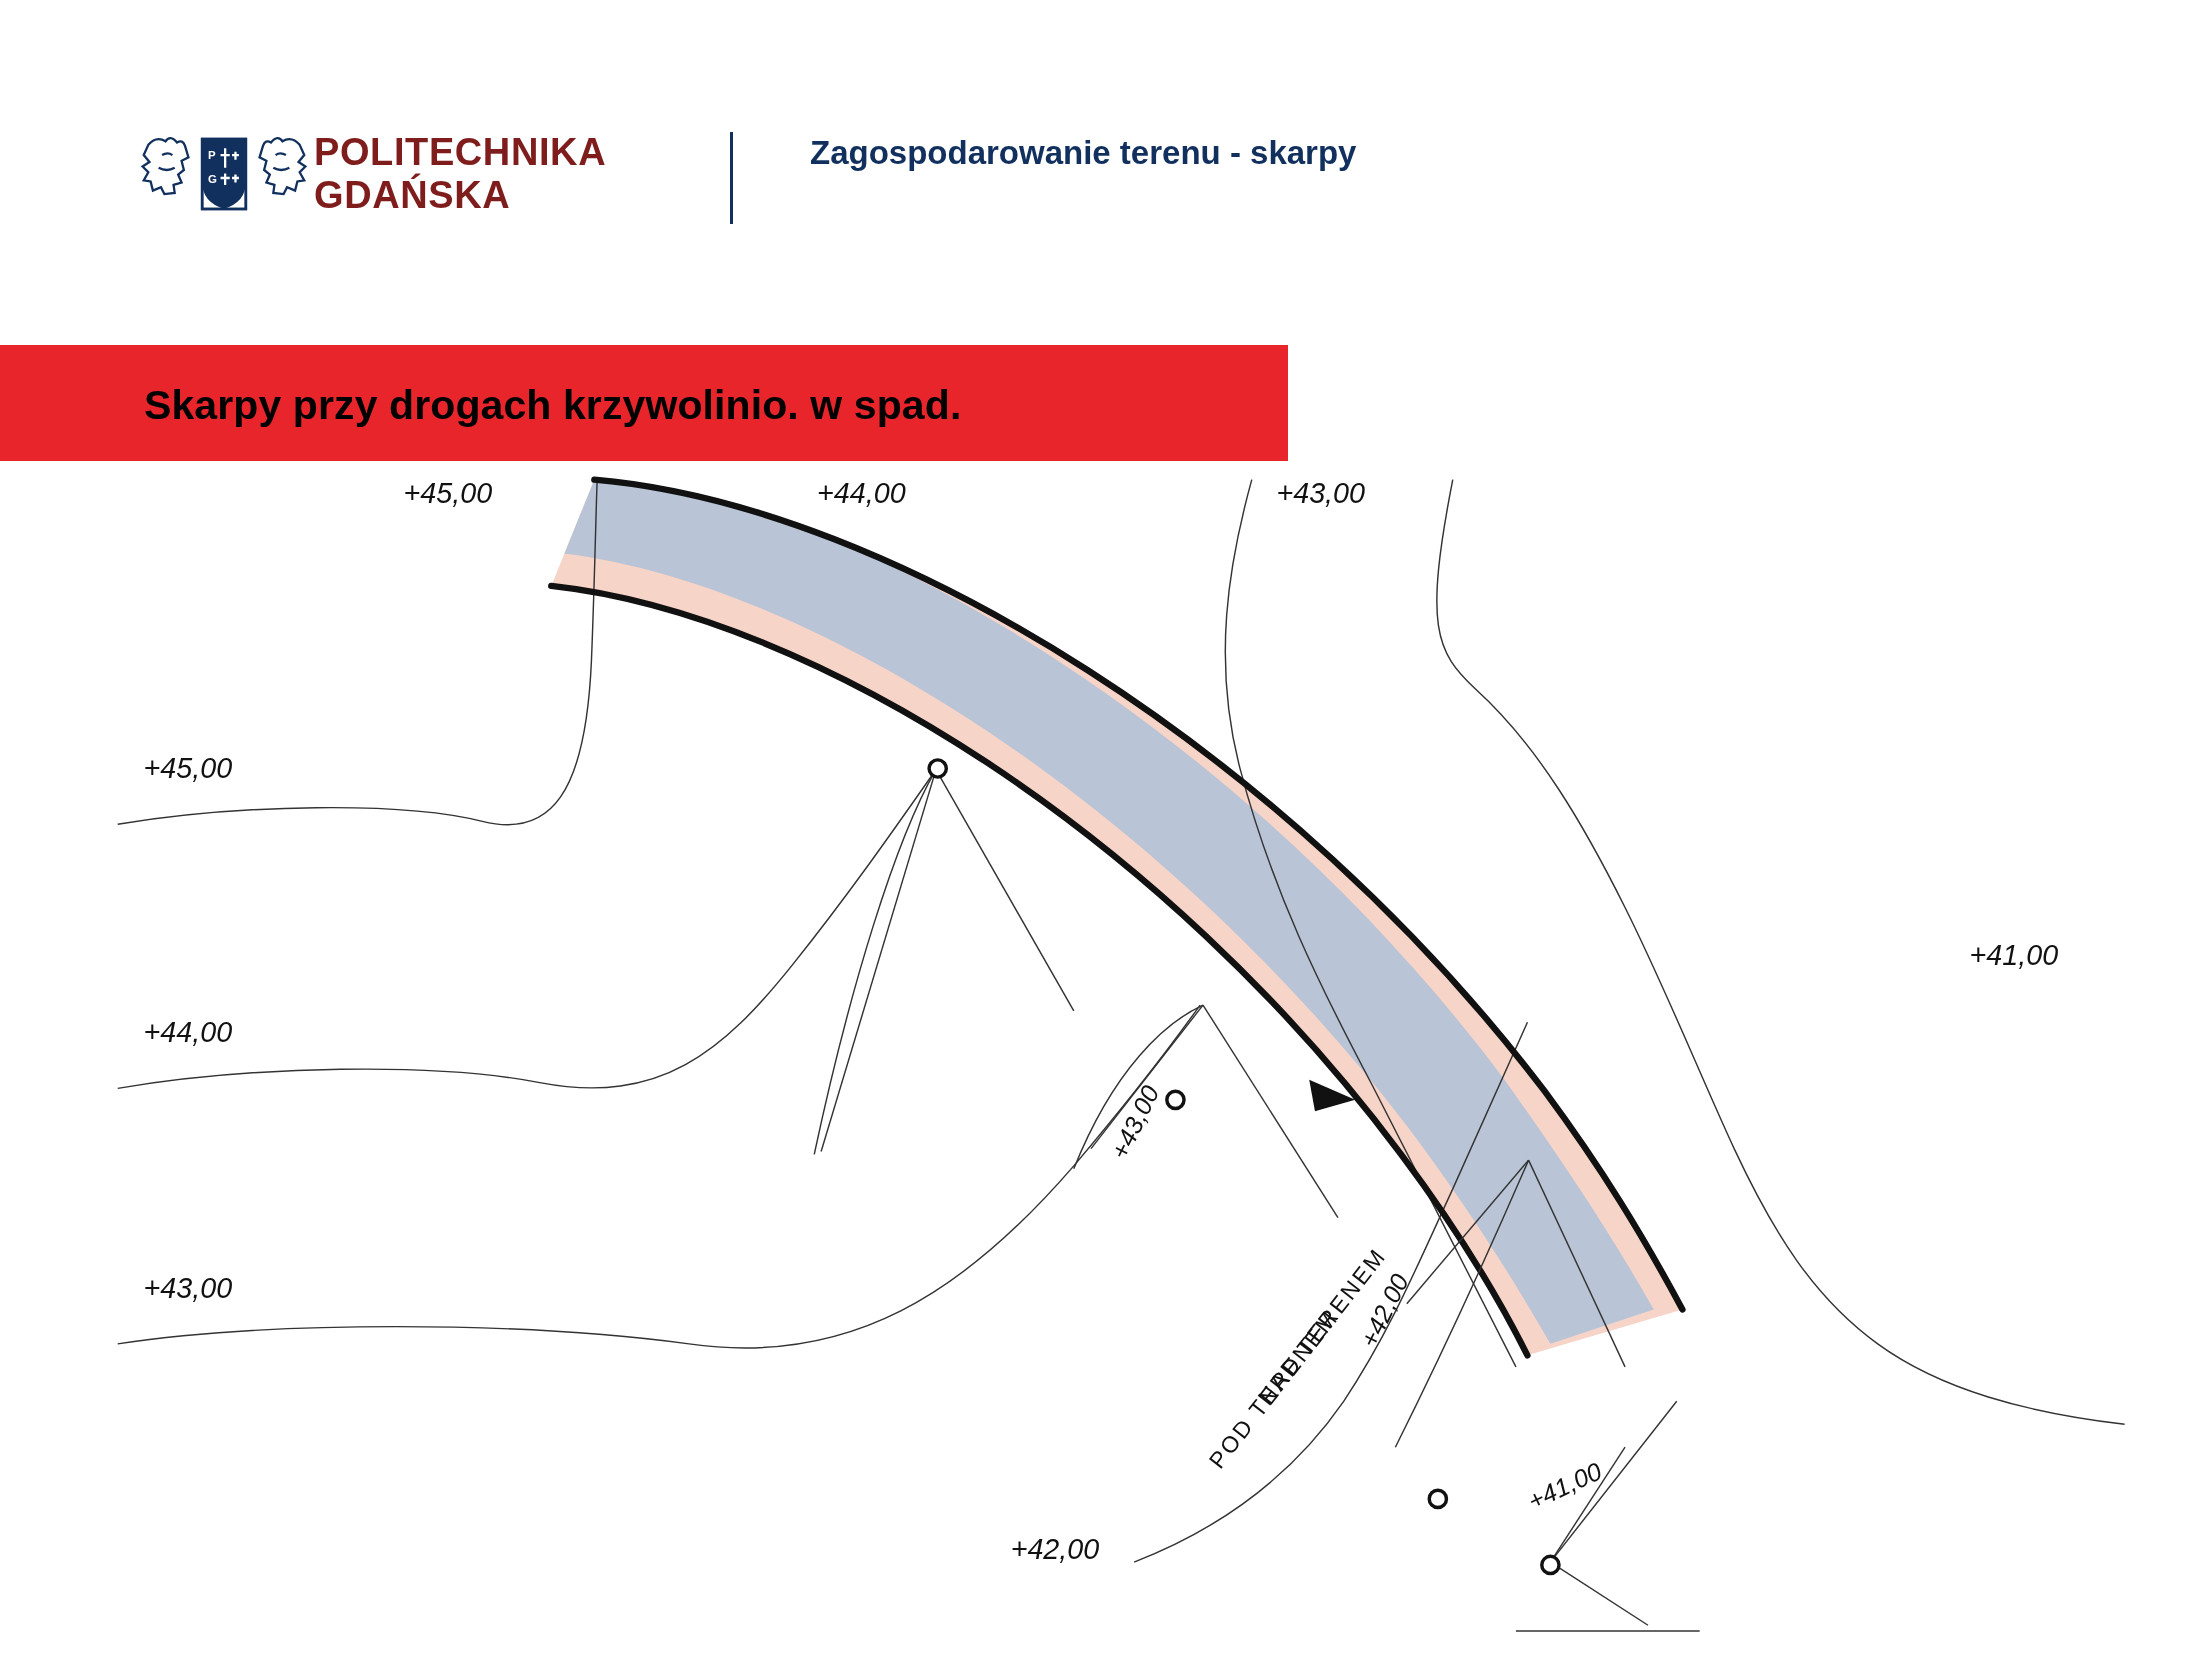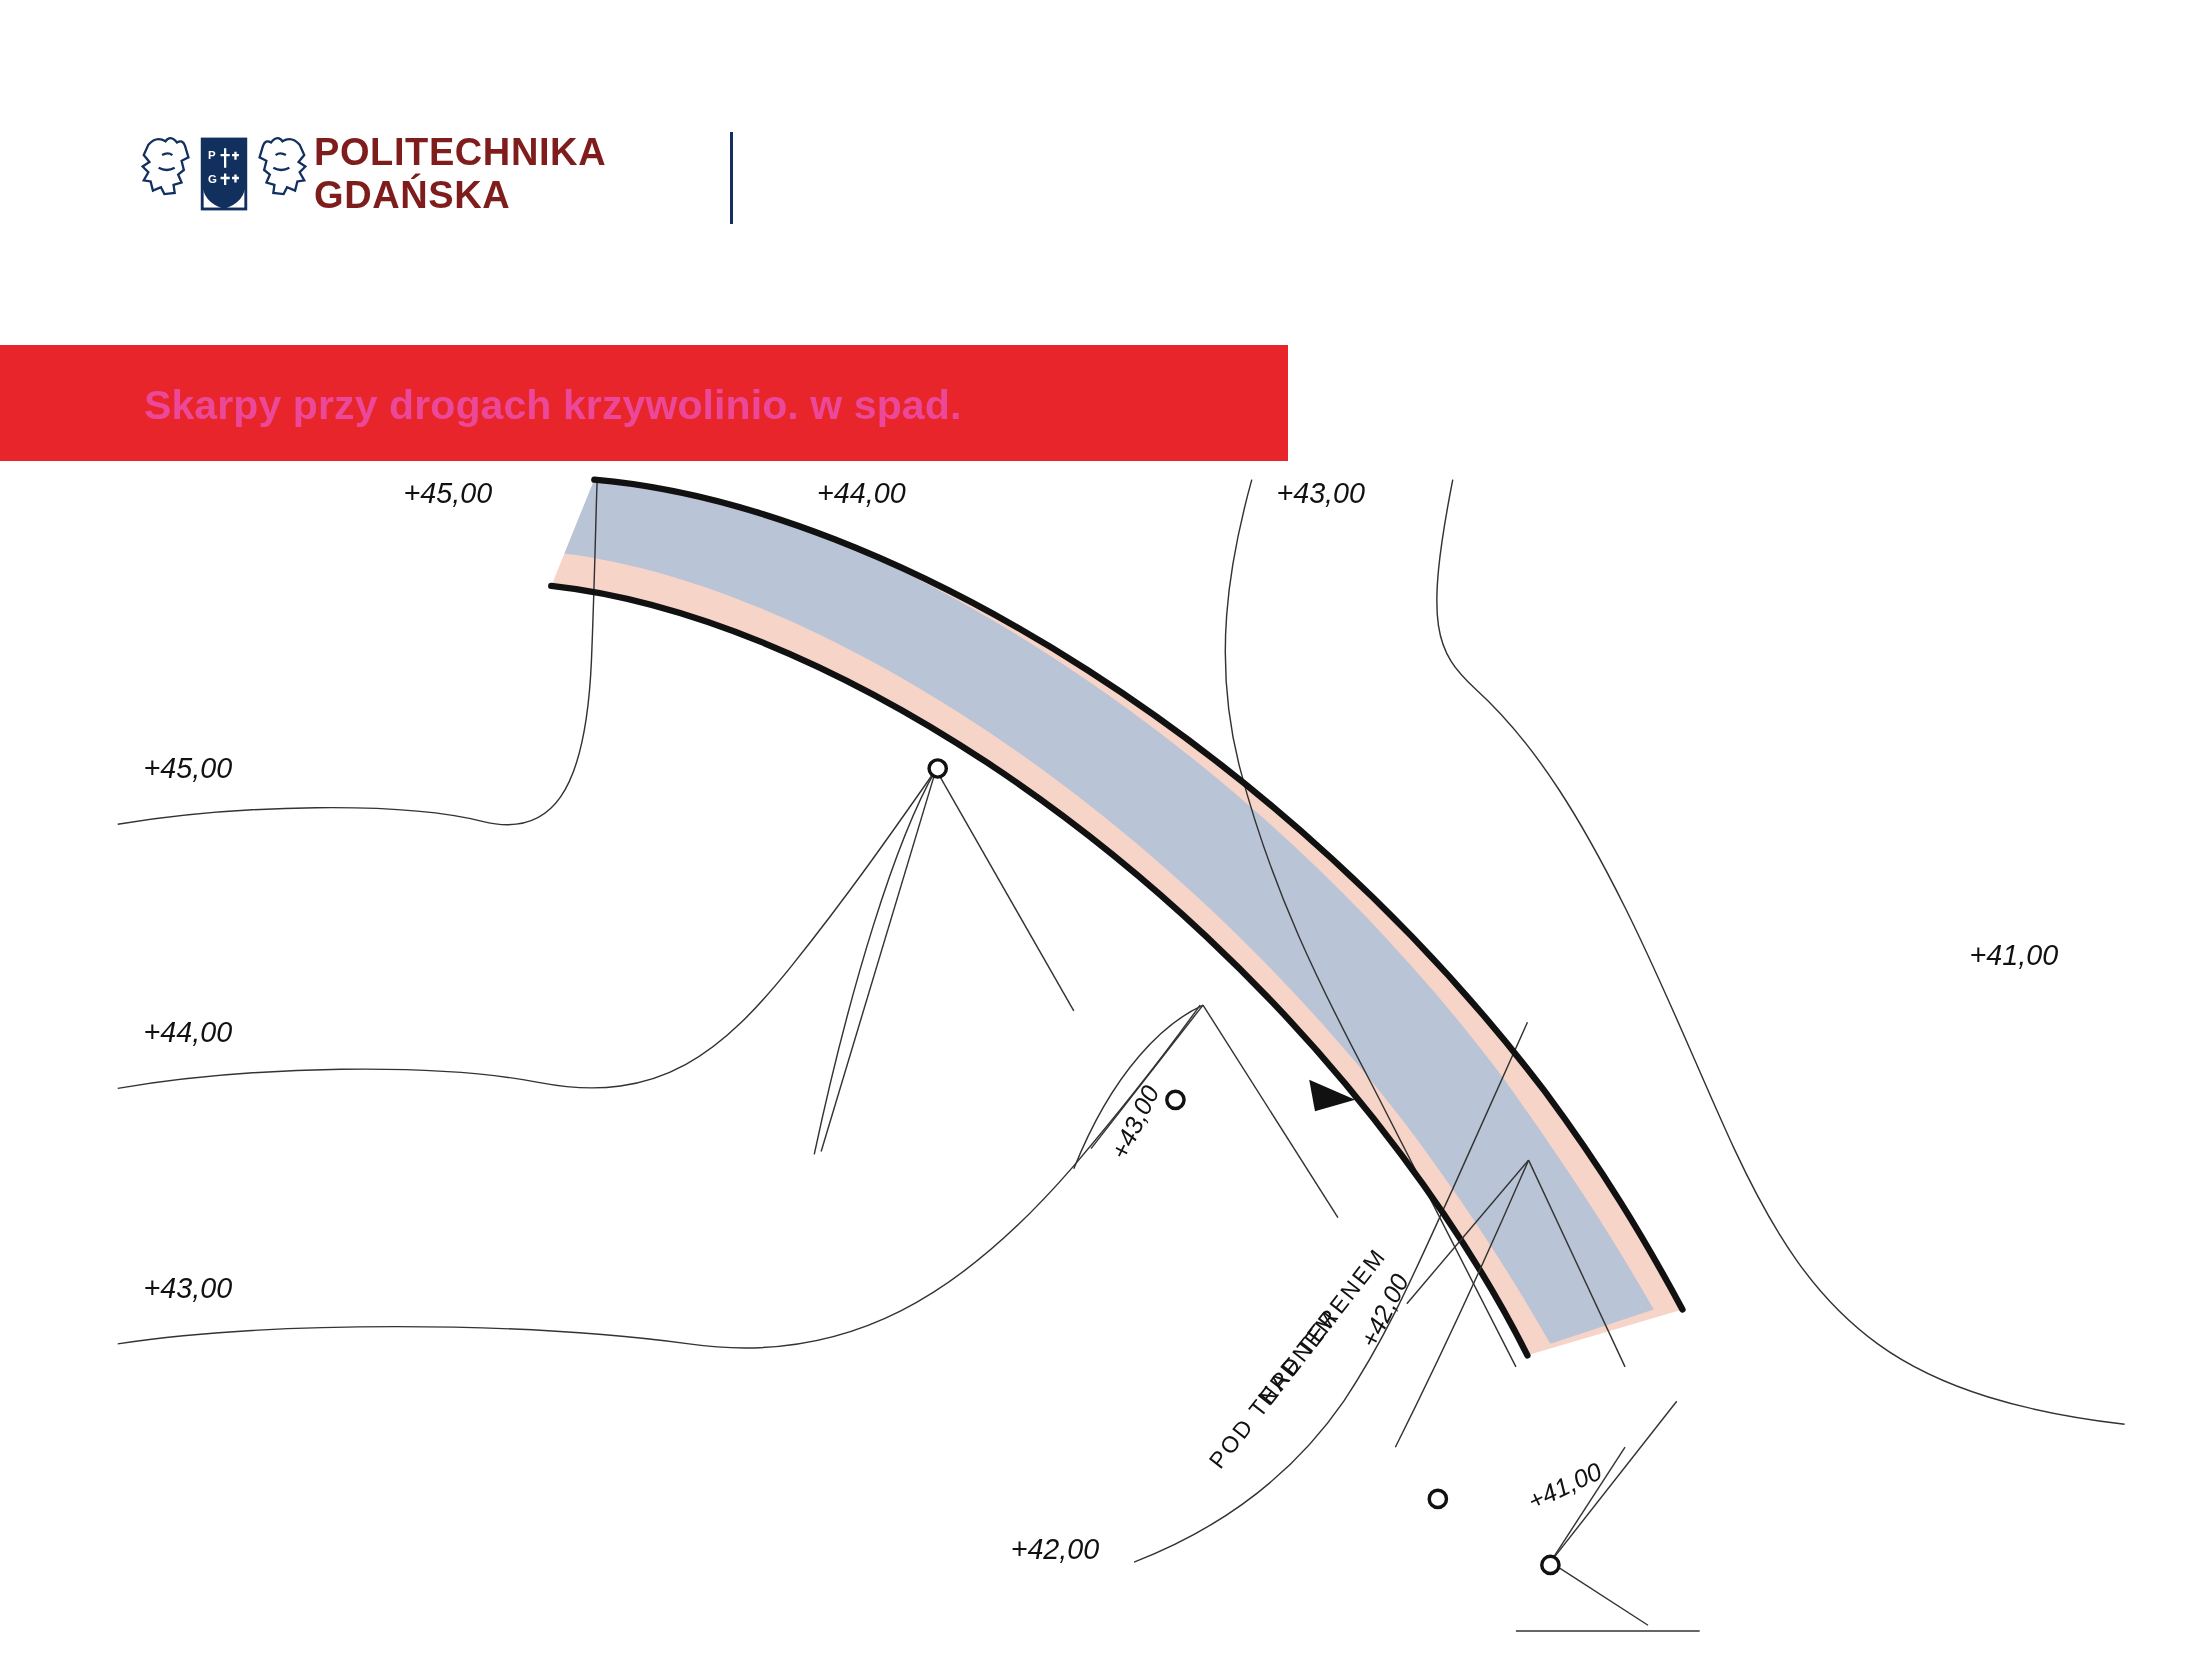--- a/index.html
+++ b/index.html
@@ -72,21 +72,21 @@
     left: 0;
     top: 345px;
     width: 1288px;
     height: 116px;
     background: #e8252b;
   }
   .banner-text {
     position: absolute;
     left: 144px;
     top: 382px;
-    color: #ec4899;
+    color: #000000;
     font-size: 41px;
     font-weight: bold;
     letter-spacing: 0.1px;
   }
 
   
   .drawing {
     position: absolute;
     left: 0;
     top: 471px;
@@ -146,20 +146,21 @@
     </svg>
     <div class="logo-text">
       <div>POLITECHNIKA</div>
       <div>GDAŃSKA</div>
     </div>
   </div>
 
   <div class="divider"></div>
 
   <div class="title-block">
+    <div class="lecture-sub">Zagospodarowanie terenu - skarpy</div>
   </div>
 </div>
 
 <div class="banner"></div>
 <div class="banner-text">Skarpy przy drogach krzywolinio. w spad.</div>
 
 <div class="drawing">
 <svg width="2205" height="1183" viewBox="0 0 3840 2060">
 
   <defs>

